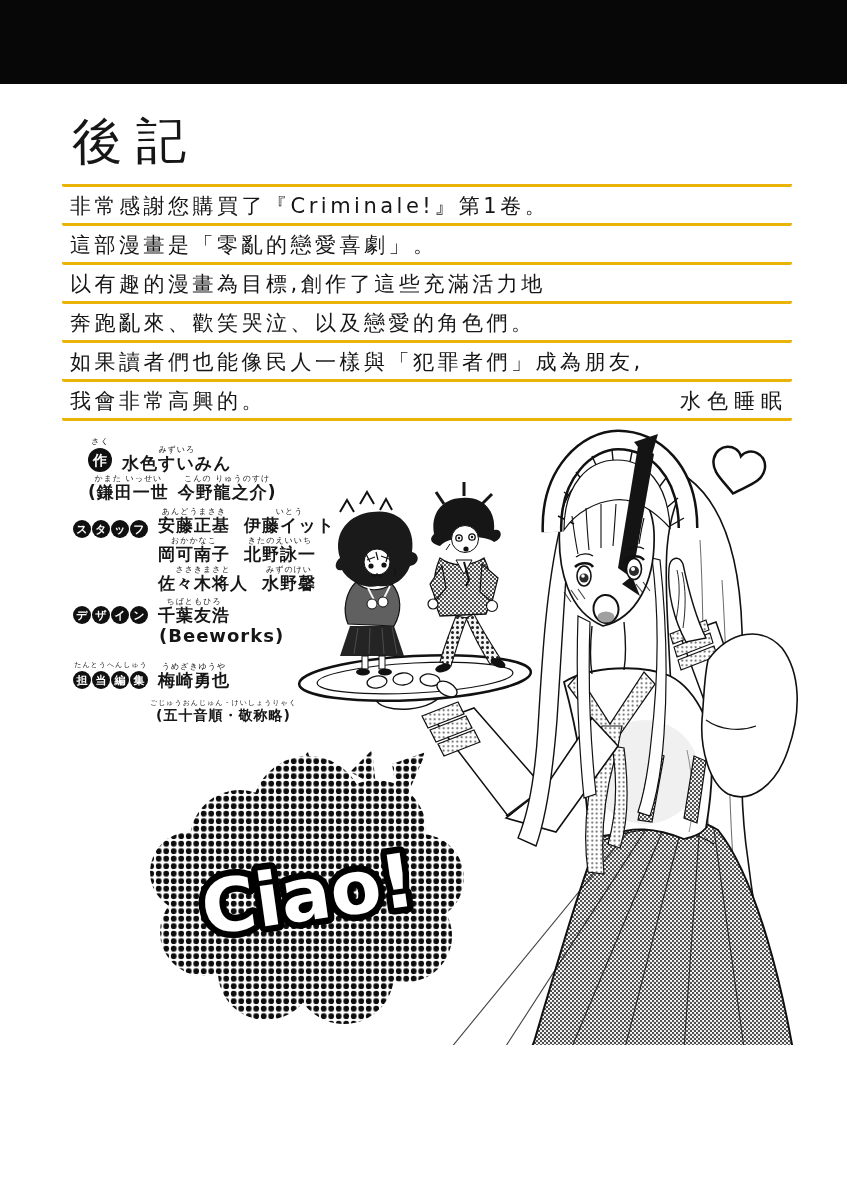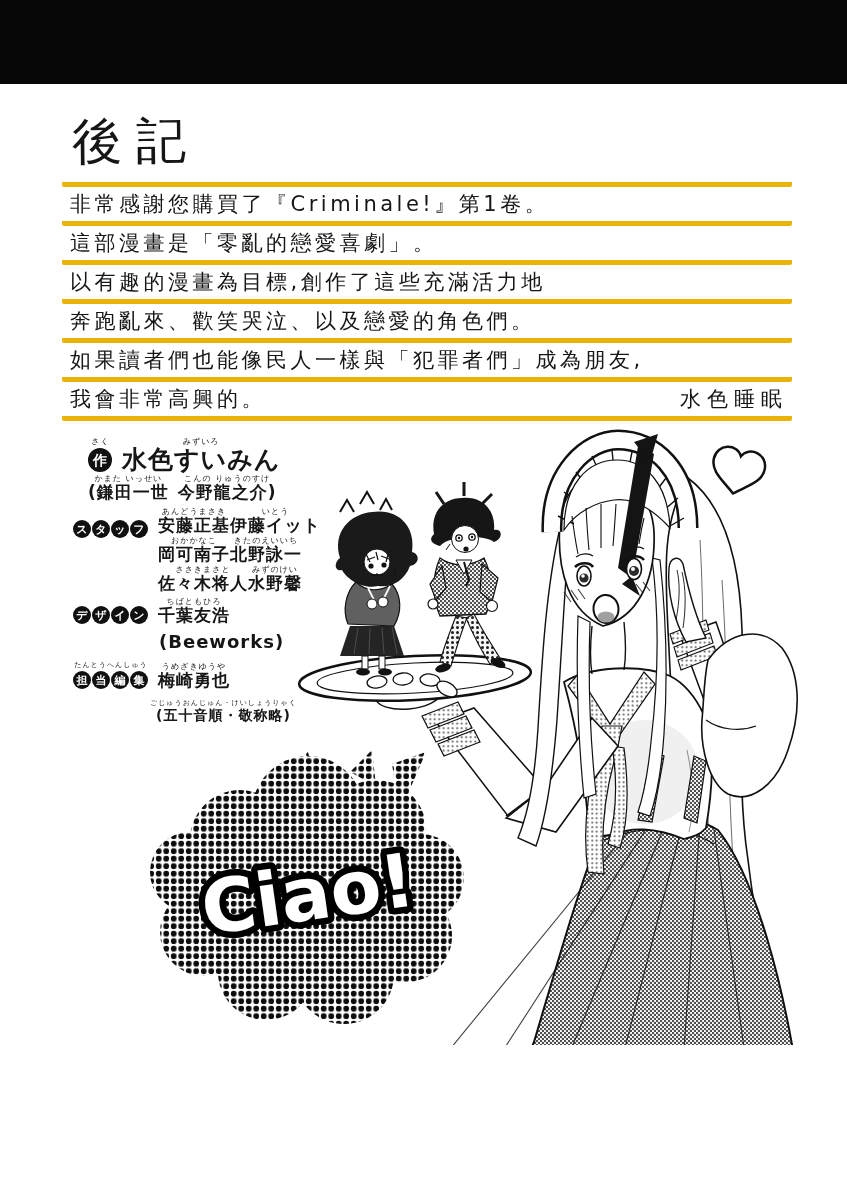--- a/index.html
+++ b/index.html
@@ -4,40 +4,40 @@
 <style>
   html,body{margin:0;padding:0;background:#ffffff;}
   .page{position:relative;width:847px;height:1045px;background:#ffffff;overflow:hidden;
         font-family:"DejaVu Sans","Liberation Sans",sans-serif;color:#161616;}
   .bar{position:absolute;left:0;width:847px;background:#070707;}
   .bar.top{top:0;height:84px;}
   .bar.bottom{top:1115px;height:85px;}
   .page-title{position:absolute;left:72px;top:108px;font-size:50px;letter-spacing:14px;
               font-weight:500;transform:rotate(-.6deg);}
   .afterword{position:absolute;left:62px;top:148px;width:730px;}
-  .rule-row{box-sizing:border-box;height:39px;border-bottom:5px solid #eab308;border-radius:2px;
+  .rule-row{box-sizing:border-box;height:39px;border-bottom:3px solid #eab308;border-radius:2px;
             display:flex;align-items:flex-end;justify-content:space-between;
             font-size:21px;letter-spacing:3.5px;padding:0 4px 3px 8px;white-space:nowrap;}
   .rule-row .sig{letter-spacing:6px;}
   
   .credit{position:absolute;white-space:nowrap;}
   .badges{display:inline-flex;align-items:center;}
   .badge{width:18px;height:18px;border-radius:50%;background:#101010;color:#fff;font-size:11px;
          font-weight:bold;display:flex;align-items:center;justify-content:center;margin-right:1px;
          line-height:1;}
   .badge.big{width:24px;height:24px;font-size:14px;}
   .ruby{display:inline-flex;flex-direction:column;align-items:center;line-height:1;vertical-align:bottom;}
   .rt{font-size:8px;letter-spacing:1px;margin-bottom:1px;}
   .rb{font-size:17px;font-weight:bold;letter-spacing:1px;}
-  .rb.lg{font-size:25px;}
+  .rb.lg{font-size:17px;}
   .rb.sm{font-size:14px;}
   .rt.sm{font-size:7px;}
   .row-flex{display:flex;align-items:flex-end;gap:9px;}
   .stack{display:flex;flex-direction:column;gap:3px;}
-  .member-row{display:flex;}
+  .member-row{display:flex;gap:14px;}
   .plain{font-size:18px;font-weight:bold;letter-spacing:1px;}
   .labelcol{display:inline-flex;flex-direction:column;align-items:center;}
   svg text{font-family:"DejaVu Sans","Liberation Sans",sans-serif;}
 </style>
 </head>
 <body>
 
 <div class="page">
 
   <div class="bar top"></div>
@@ -324,21 +324,21 @@
         <span class="badge">デ</span>
         <span class="badge">ザ</span>
         <span class="badge">イ</span>
         <span class="badge">ン</span>
       </span>
       <span class="ruby">
         <span class="rt">ちばともひろ</span>
         <span class="rb">千葉友浩</span>
       </span>
     </div>
-    <div class="plain" style="margin-left:86px;margin-top:7px;">(Beeworks)</div>
+    <div class="plain" style="margin-left:86px;margin-top:1px;">(Beeworks)</div>
   </div>
 
   <div class="credit" style="left:73px;top:660px;text-align:right;">
     <div class="row-flex">
       <span class="labelcol">
         <span class="rt sm">たんとうへんしゅう</span>
         <span class="badges">
           <span class="badge">担</span>
           <span class="badge">当</span>
           <span class="badge">編</span>

